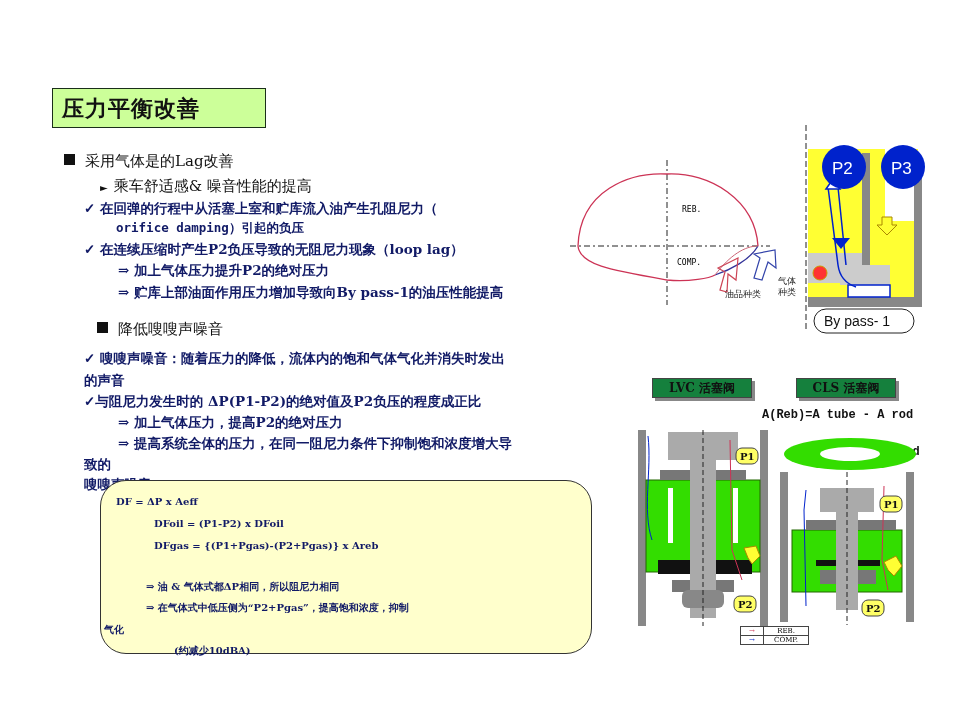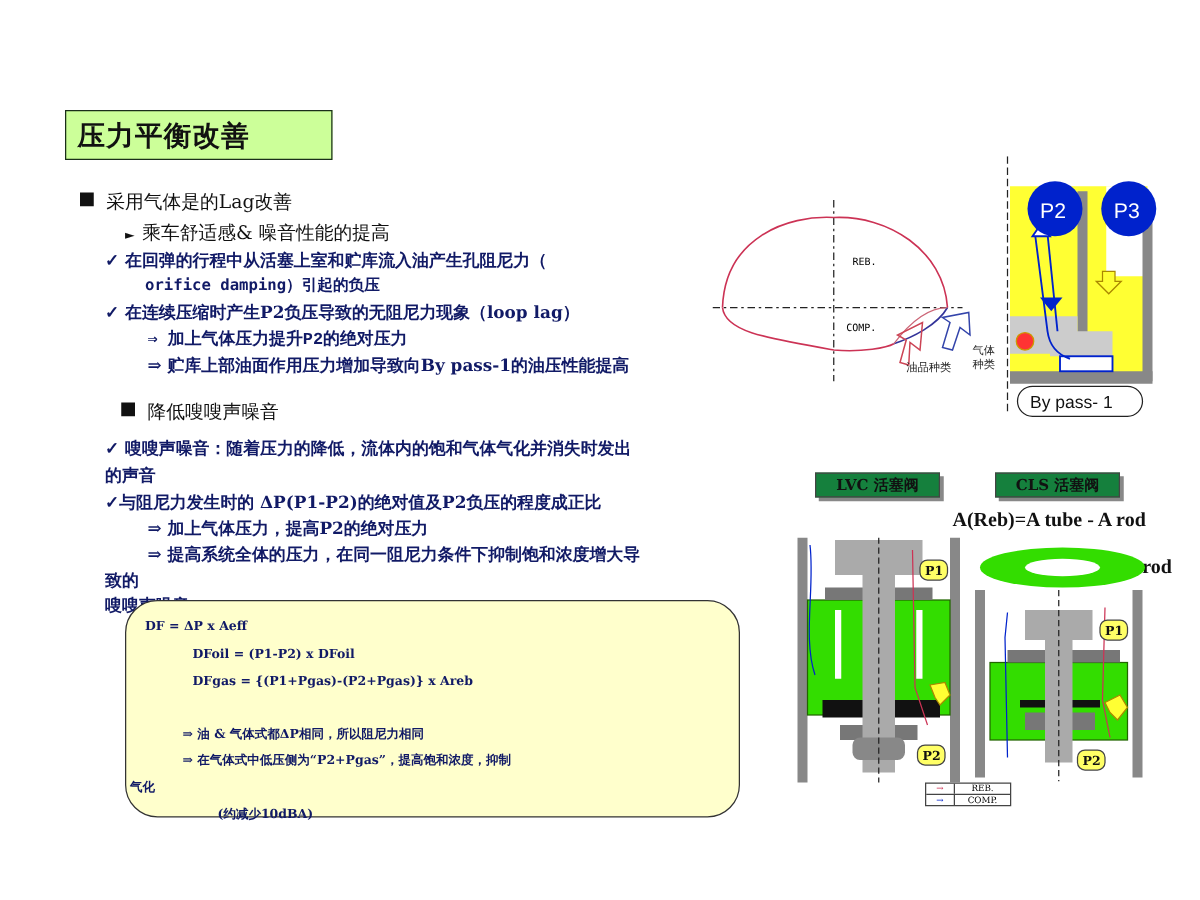--- a/index.html
+++ b/index.html
@@ -11,39 +11,39 @@
   .title-text { left:62px; top:94px; font-size:22px; font-weight:bold; color:#111;
                 font-family:"DejaVu Serif", serif; letter-spacing:1px; white-space:nowrap; }
   .sec { font-size:15px; color:#111; white-space:nowrap; }
   .sq { display:inline-block; width:11px; height:11px; background:#111; margin-right:10px; vertical-align:1px; }
   .line { font-size:13.5px; color:#111a66; font-weight:bold; white-space:nowrap; }
   .formula-box { left:100px; top:480px; width:492px; height:174px; background:#ffffcc;
                  border:1.5px solid #333; border-radius:26px; box-sizing:border-box; }
   .f { font-size:10px; color:#111a66; font-weight:bold; white-space:nowrap; }
   .label-box { background:#15803d; border:1px solid #444; box-shadow:3px 3px 0 #888;
                font-size:12px; font-weight:bold; text-align:center; line-height:18px; color:#111; }
-  .small { font-size:16px; font-weight:bold; color:#111; white-space:nowrap; font-family:Liberation Serif, serif; }
+  .small { font-size:12px; font-weight:bold; color:#111; white-space:nowrap; font-family:Liberation Mono, monospace; }
   .tiny { font-size:8px; color:#222; font-family:"DejaVu Sans Mono", monospace; }
 </style>
 </head>
 <body>
 
 <div class="abs title-box"></div>
 <div class="abs title-text">压力平衡改善</div>
 
 <div class="abs sec" style="left:64px;top:152px;">
   <span class="sq"></span><span>采用气体是的Lag改善</span>
 </div>
 <div class="abs sec" style="left:100px;top:177px;">
   <span style="font-size:10px;margin-right:6px;">►</span><span>乘车舒适感&amp; 噪音性能的提高</span>
 </div>
 <div class="abs line" style="left:84px;top:200px;">✓  在回弹的行程中从活塞上室和贮库流入油产生孔阻尼力（</div>
 <div class="abs line" style="left:116px;top:220px;font-family:'DejaVu Sans Mono',monospace;font-size:12.5px;">orifice damping）引起的负压</div>
 <div class="abs line" style="left:84px;top:241px;">✓ 在连续压缩时产生P2负压导致的无阻尼力现象（loop lag）</div>
-<div class="abs line" style="left:118px;top:262px;font-family:Liberation Mono, monospace;">⇒   加上气体压力提升P2的绝对压力</div>
+<div class="abs line" style="left:118px;top:262px;">⇒   加上气体压力提升P2的绝对压力</div>
 <div class="abs line" style="left:118px;top:284px;width:444px;overflow:hidden;">⇒   贮库上部油面作用压力增加导致向By pass-1的油压性能提高</div>
 
 <div class="abs sec" style="left:64px;top:320px;padding-left:33px;">
   <span class="sq"></span><span>降低嗖嗖声噪音</span>
 </div>
 <div class="abs line" style="left:84px;top:350px;text-align:right;">✓ 嗖嗖声噪音：随着压力的降低，流体内的饱和气体气化并消失时发出</div>
 <div class="abs line" style="left:84px;top:372px;">的声音</div>
 <div class="abs line" style="left:84px;top:393px;">✓与阻尼力发生时的 ΔP(P1-P2)的绝对值及P2负压的程度成正比</div>
 <div class="abs line" style="left:118px;top:414px;">⇒   加上气体压力，提高P2的绝对压力</div>
 <div class="abs line" style="left:118px;top:435px;">⇒   提高系统全体的压力，在同一阻尼力条件下抑制饱和浓度增大导</div>

